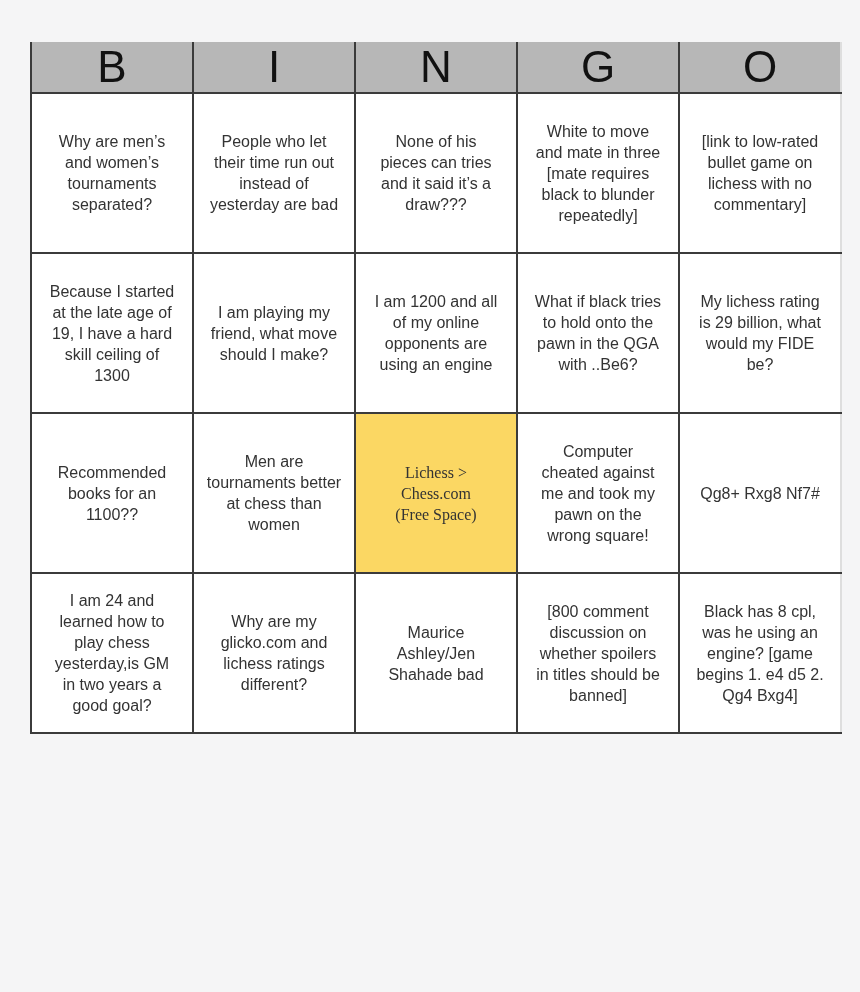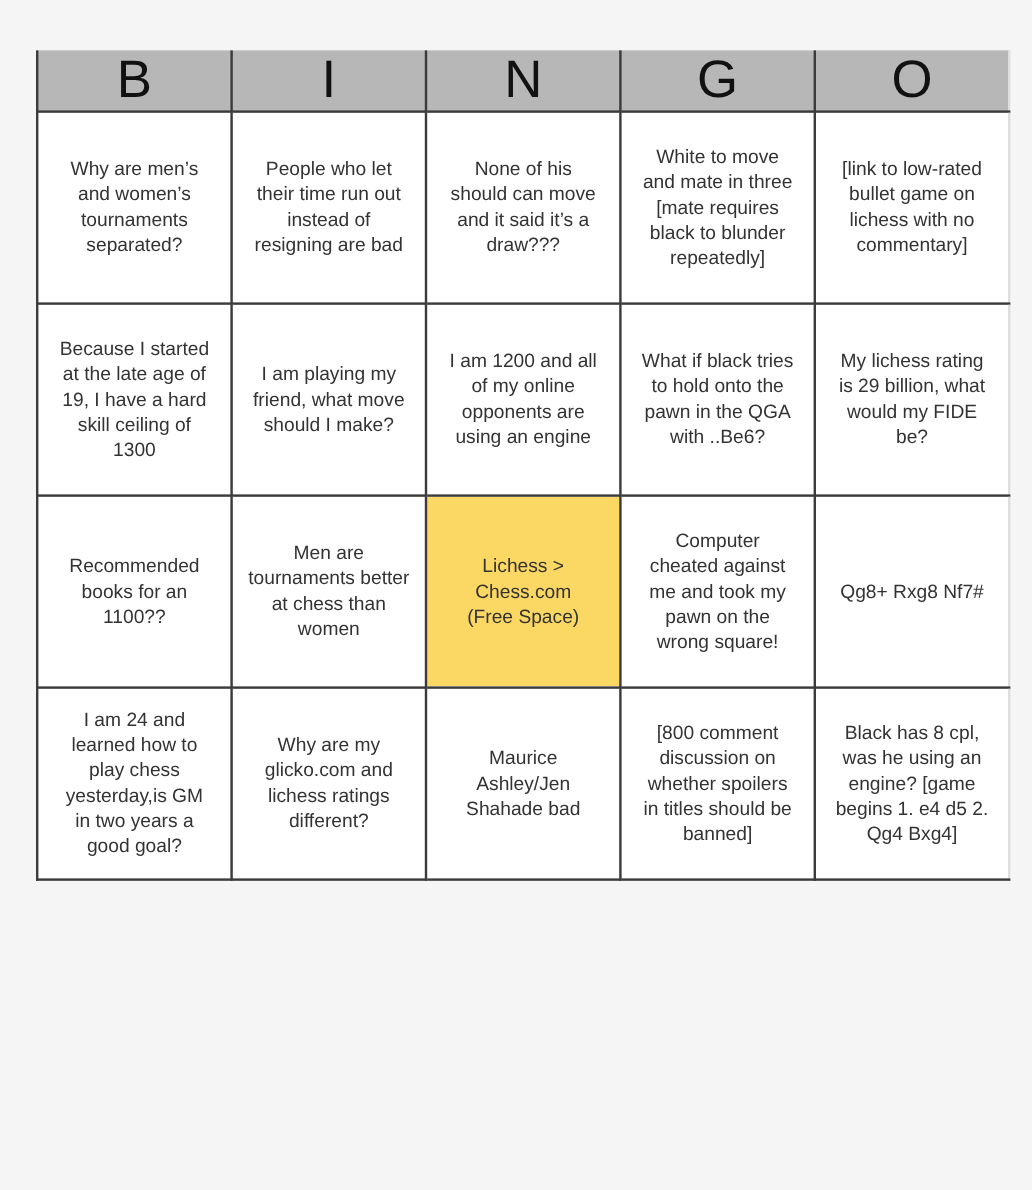--- a/index.html
+++ b/index.html
@@ -51,20 +51,21 @@
     padding: 2px 9px;
     white-space: pre-line;
     overflow: hidden;
   }
   table.bingo th:last-child,
   table.bingo td:last-child {
     border-right: 2px solid #dedede;
   }
   table.bingo td.free {
     background: #fbd763;
+    font-family: Liberation Serif, serif;
   }
   table.bingo td.left {
     text-align: center;
   }
 </style>
 </head>
 <body>
 
 <div class="card">
   <table class="bingo">
@@ -79,23 +80,23 @@
     </thead>
     <tbody>
       <tr>
         <td class="cell">Why are men’s
 and women’s
 tournaments
 separated?</td>
         <td class="cell">People who let
 their time run out
 instead of
-resigning are bad</td>
+yesterday are bad</td>
         <td class="cell">None of his
-should can move
+pieces can tries
 and it said it’s a
 draw???</td>
         <td class="cell">White to move
 and mate in three
 [mate requires
 black to blunder
 repeatedly]</td>
         <td class="cell">[link to low-rated
 bullet game on
 lichess with no

